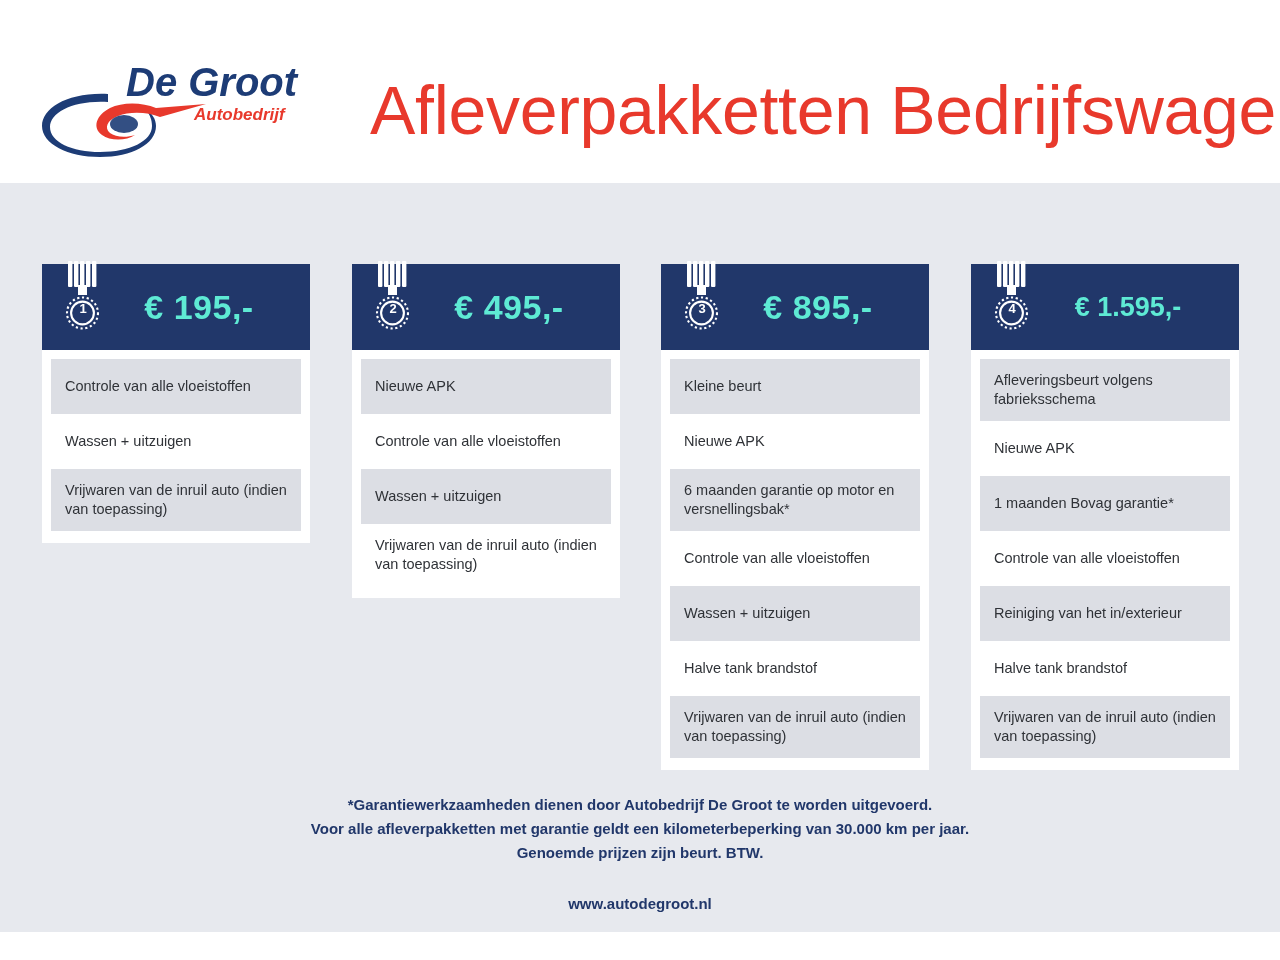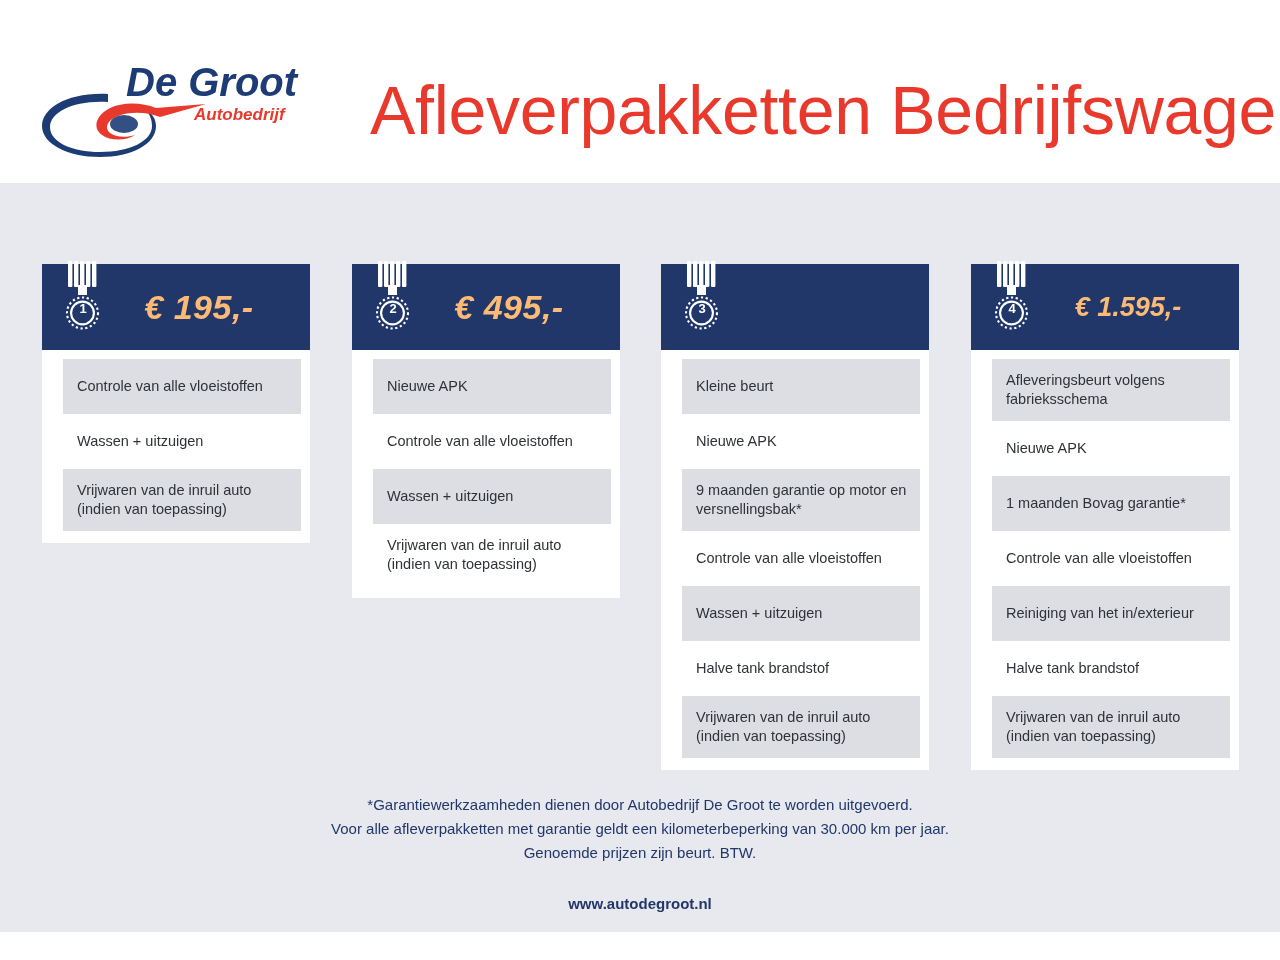--- a/index.html
+++ b/index.html
@@ -101,62 +101,60 @@
     font-weight: 700;
     color: #ffffff;
     font-family: "Liberation Sans", sans-serif;
     line-height: 16px;
   }
   .price {
     width: 100%;
     text-align: center;
     padding-left: 28px;
     box-sizing: border-box;
-    color: #fdba74;
+    color: #5eead4;
     font-size: 34px;
     font-weight: 700;
     letter-spacing: 0.5px;
     white-space: nowrap;
     font-family: "Liberation Sans", sans-serif;
-    font-style: italic;
   }
   #card-4 .price { font-size: 27px; letter-spacing: 0px; }
 
   .card-body {
     padding: 9px 9px 12px 9px;
     background: #ffffff;
   }
   .feature {
     box-sizing: border-box;
     padding: 12px 9px 12px 14px;
     font-size: 14.5px;
     line-height: 19px;
     color: #2f3237;
     min-height: 55px;
     display: flex;
     align-items: center;
     font-family: "Liberation Sans", sans-serif;
-    margin-left: 12px;
   }
   .feature.alt { background: #dcdee4; }
   .feature.plain { background: #ffffff; }
 
   
   #footer {
     position: absolute;
     left: 0;
     top: 793px;
     width: 1280px;
     text-align: center;
   }
   .footer-line {
     font-size: 15px;
     line-height: 24px;
     color: #21376a;
-    font-weight: 400;
+    font-weight: 700;
     font-family: "Liberation Sans", sans-serif;
   }
   #footer-url {
     margin-top: 26px;
     font-size: 15px;
     line-height: 26px;
     color: #21376a;
     font-weight: 700;
     font-family: "Liberation Sans", sans-serif;
   }
@@ -255,25 +253,26 @@
       <rect x="32" y="0" width="4.4" height="26" rx="1"></rect>
       <rect x="18" y="24" width="9" height="10"></rect>
     </g>
     <g stroke="#ffffff" stroke-width="2.1" fill="none">
       <circle cx="22.5" cy="52" r="15.5" stroke-dasharray="2.2 2.6"></circle>
       <circle cx="22.5" cy="52" r="11.4"></circle>
     </g>
   </svg>
           <div class="medal-number">3</div>
         </div>
+        <div class="price">€ 895,-</div>
       </div>
       <div class="card-body">
         <div class="feature alt">Kleine beurt</div>
         <div class="feature plain">Nieuwe APK</div>
-        <div class="feature alt">9 maanden garantie op motor en versnellingsbak*</div>
+        <div class="feature alt">6 maanden garantie op motor en versnellingsbak*</div>
         <div class="feature plain">Controle van alle vloeistoffen</div>
         <div class="feature alt">Wassen + uitzuigen</div>
         <div class="feature plain">Halve tank brandstof</div>
         <div class="feature alt">Vrijwaren van de inruil auto (indien van toepassing)</div>
       </div>
     </div>
   <div class="card" id="card-4">
       <div class="card-header">
         <div class="medal">
   <svg width="46" height="80" viewBox="0 0 46 80" xmlns="http://www.w3.org/2000/svg">

